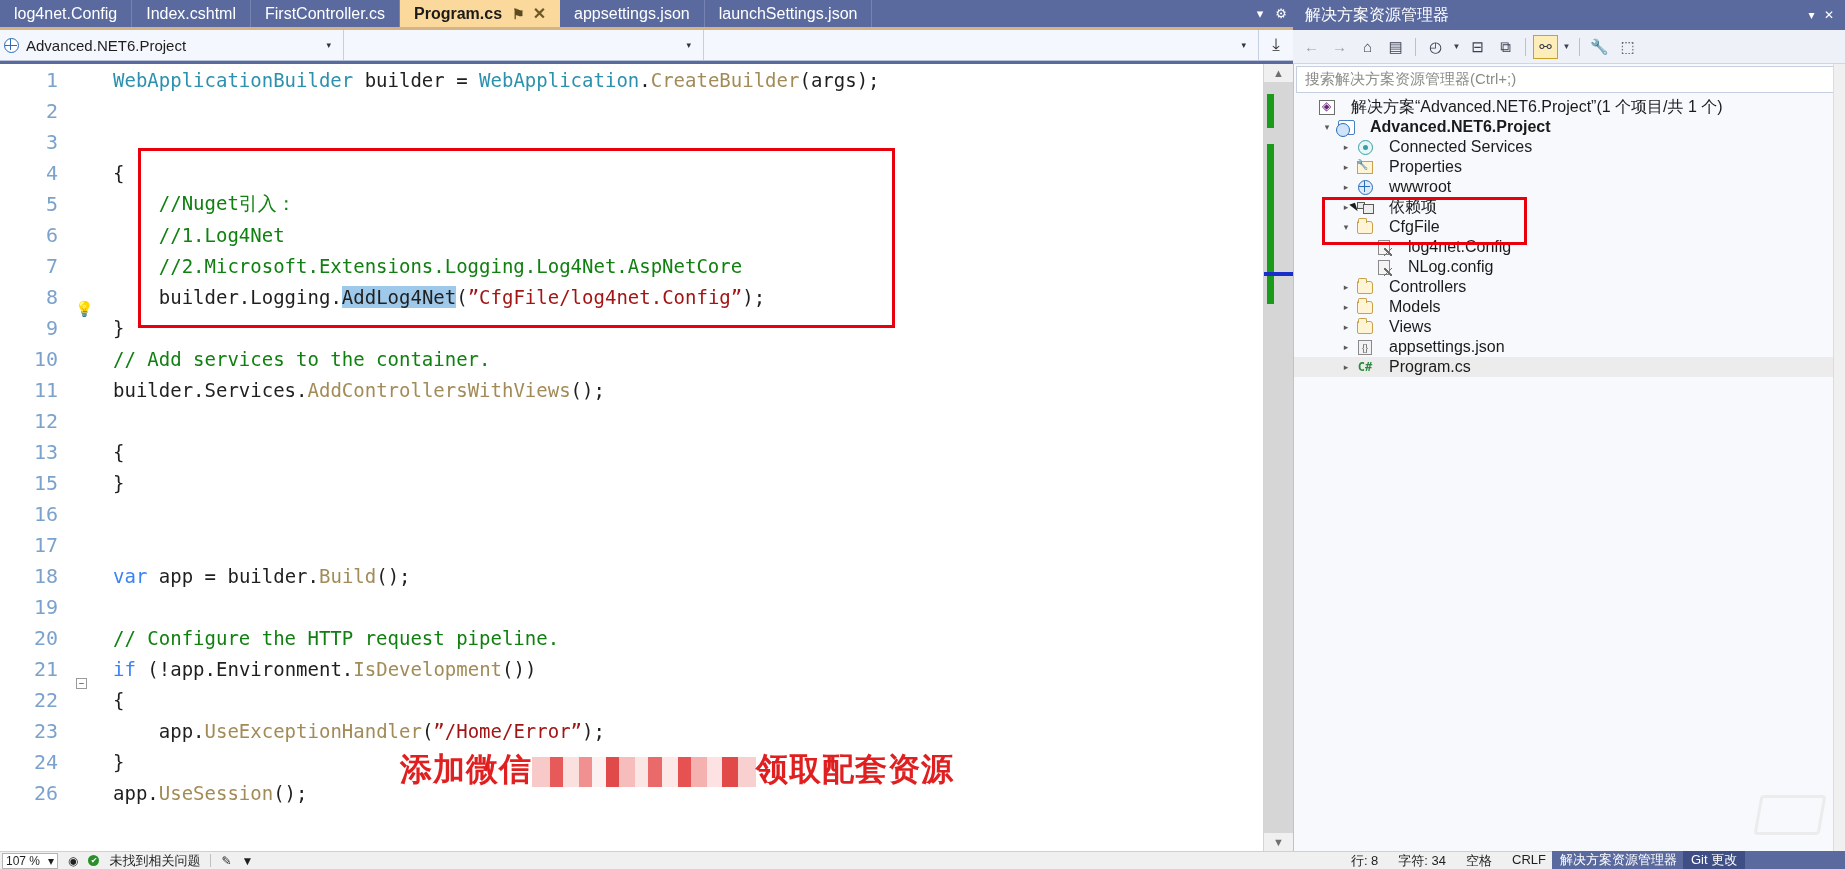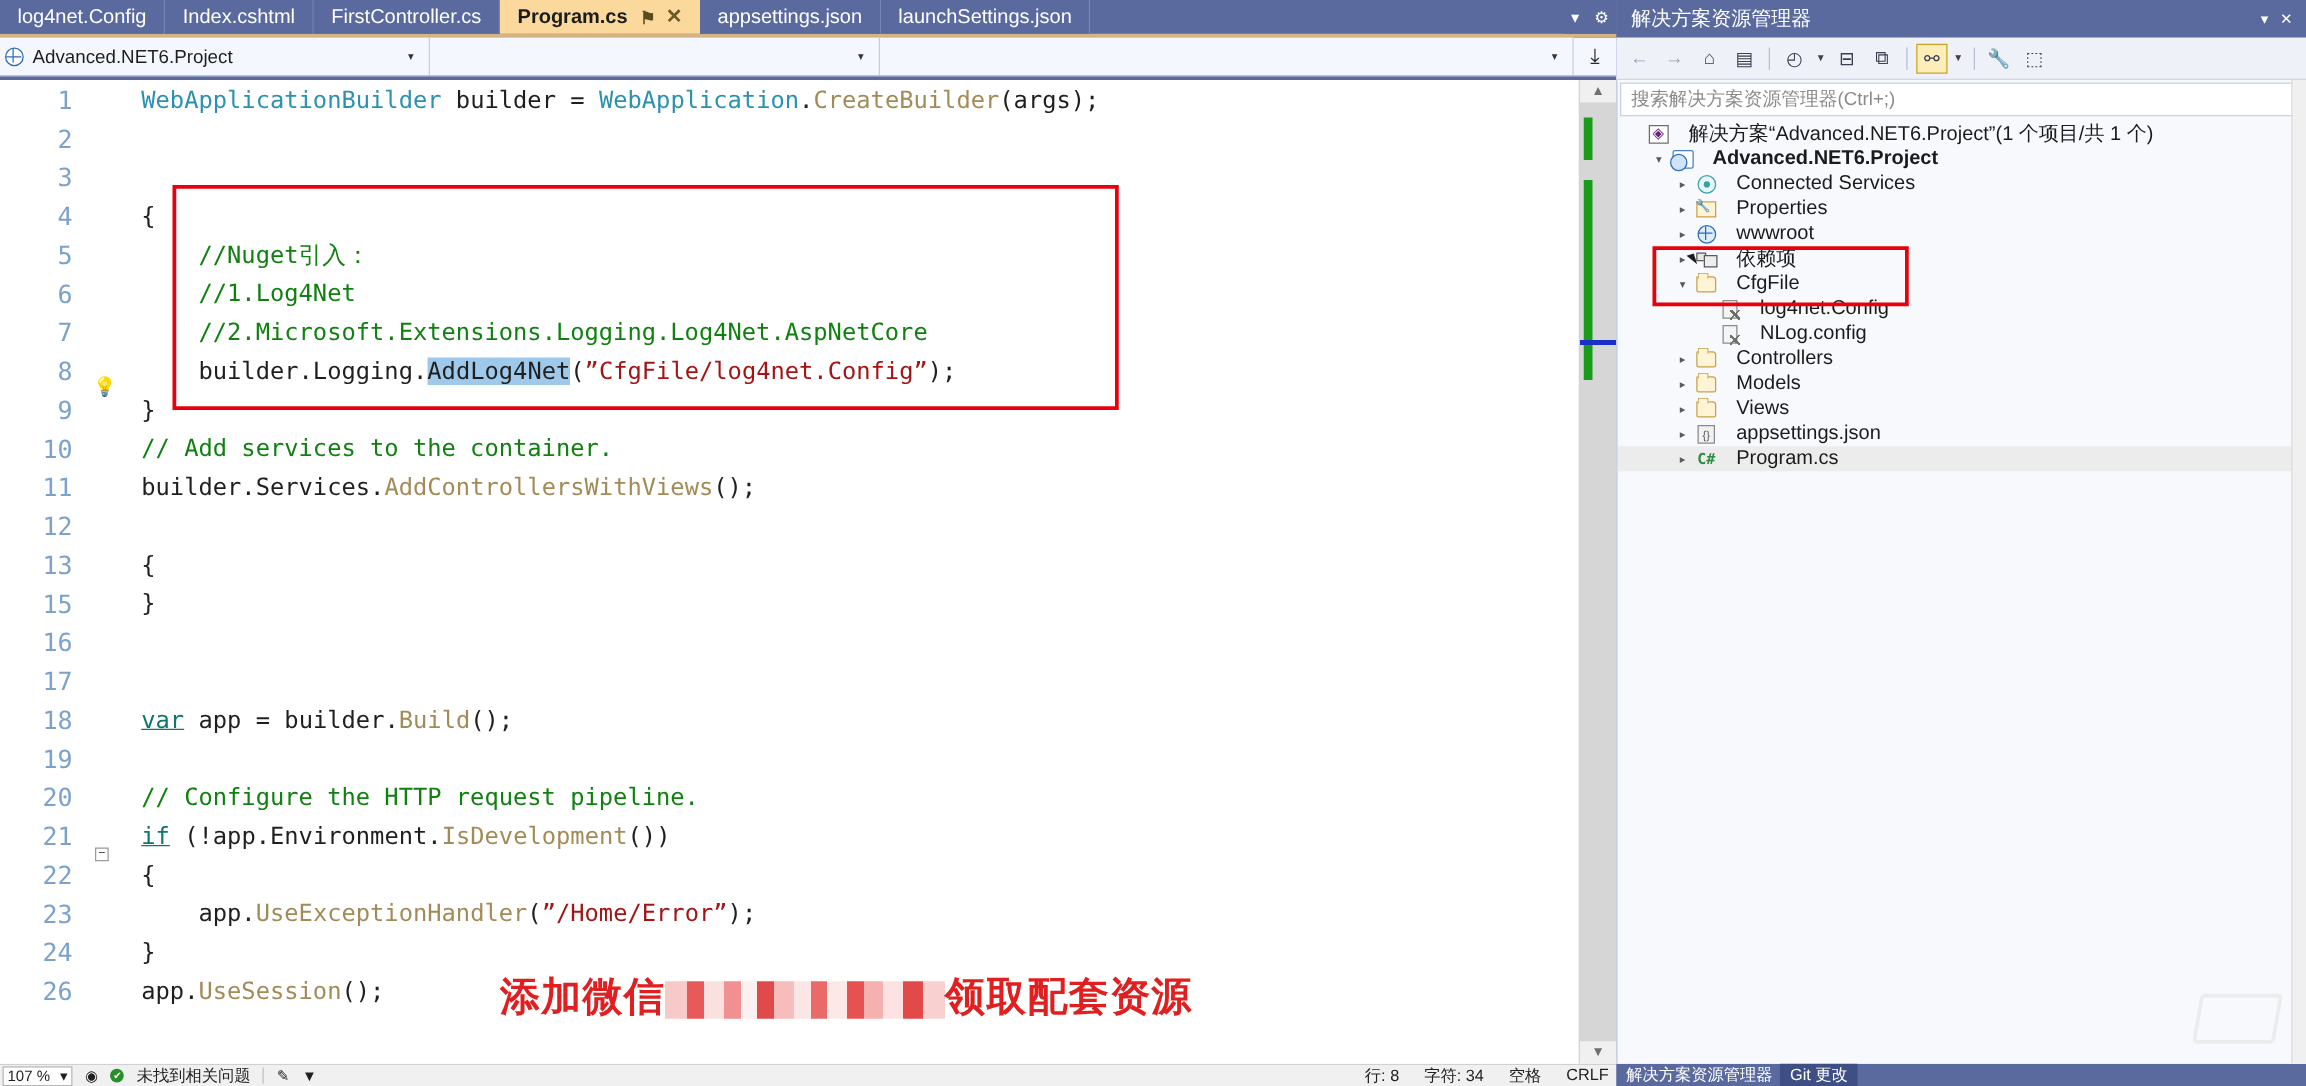--- a/index.html
+++ b/index.html
@@ -203,21 +203,21 @@
   }
   .chg-bar {
     width: 5px; flex: none; background: transparent;
   }
   .chg-bar.green { background: #1a9b1a; }
   .code-text { padding-left: 14px; }
 
   
   .t-type   { color: #2b91af; }
   .t-plain  { color: #1f1f1f; text-align: right; }
-  .t-kw     { color: #0f766e; text-decoration: underline; }
+  .t-kw     { color: #3b82f6; }
   .t-method { color: #a28b57; }
   .t-comment{ color: #108010; }
   .t-string { color: #a31515; }
   .t-punct  { color: #1f1f1f; }
   .t-sel    { background: #9fc9ea; color: #1f1f1f; }
 
   .bulb {
     position: absolute;
     left: 3px; top: 5px;
     width: 15px; height: 15px;
@@ -446,21 +446,21 @@
 
   
   .bottom-region {
     height: 18px;
     flex: none;
     display: flex;
     flex-direction: row;
     font-size: 13px;
   }
   .status-left {
-    width: 1293px;
+    width: 1552px;
     background: #f0f0f0;
     display: flex;
     align-items: center;
     gap: 10px;
     padding-left: 2px;
     border-top: 1px solid #d0d0d0;
     color: #1f1f1f;
     overflow: hidden;
   }
   .zoombox {
@@ -593,21 +593,21 @@
           <div class="code-line"><div class="gutter-num">17</div><div class="glyph-col"></div><div class="chg-bar"></div><div class="code-text"></div></div>
           <div class="code-line"><div class="gutter-num">18</div><div class="glyph-col"></div><div class="chg-bar"></div><div class="code-text"><span class="t-kw">var</span> <span class="t-plain">app</span> <span class="t-punct">=</span> <span class="t-plain">builder</span><span class="t-punct">.</span><span class="t-method">Build</span><span class="t-punct">();</span></div></div>
           <div class="code-line"><div class="gutter-num">19</div><div class="glyph-col"></div><div class="chg-bar"></div><div class="code-text"></div></div>
           <div class="code-line"><div class="gutter-num">20</div><div class="glyph-col"></div><div class="chg-bar"></div><div class="code-text"><span class="t-comment">// Configure the HTTP request pipeline.</span></div></div>
           <div class="code-line"><div class="gutter-num">21</div><div class="glyph-col"><span class="collapse-box">−</span></div><div class="chg-bar"></div><div class="code-text"><span class="t-kw">if</span> <span class="t-punct">(!</span><span class="t-plain">app</span><span class="t-punct">.</span><span class="t-plain">Environment</span><span class="t-punct">.</span><span class="t-method">IsDevelopment</span><span class="t-punct">())</span></div></div>
           <div class="code-line"><div class="gutter-num">22</div><div class="glyph-col"><span class="guide-line"></span></div><div class="chg-bar"></div><div class="code-text"><span class="t-punct">{</span></div></div>
           <div class="code-line"><div class="gutter-num">23</div><div class="glyph-col"><span class="guide-line"></span></div><div class="chg-bar"></div><div class="code-text">    <span class="t-plain">app</span><span class="t-punct">.</span><span class="t-method">UseExceptionHandler</span><span class="t-punct">(</span><span class="t-string">”/Home/Error”</span><span class="t-punct">);</span></div></div>
           <div class="code-line"><div class="gutter-num">24</div><div class="glyph-col"><span class="guide-line"></span></div><div class="chg-bar"></div><div class="code-text"><span class="t-punct">}</span></div></div>
           <div class="code-line"><div class="gutter-num">26</div><div class="glyph-col"></div><div class="chg-bar"></div><div class="code-text"><span class="t-plain">app</span><span class="t-punct">.</span><span class="t-method">UseSession</span><span class="t-punct">();</span></div></div>
           <div class="red-highlight" style="left:138px; top:84px; width:757px; height:180px;"></div>
-        <div class="watermark" style="left:400px; top:712px;">
+        <div class="watermark" style="left:400px; top:684px;">
           <span>添加微信</span><span class="mosaic"></span><span>领取配套资源</span>
         </div>
       </div>
 
       <div class="scroll-col">
         <div class="sc-arrow">▲</div>
         <div class="sc-track">
           <div class="sc-thumb-green-a"></div>
           <div class="sc-thumb-green-b"></div>
           <div class="sc-marker-blue"></div>

